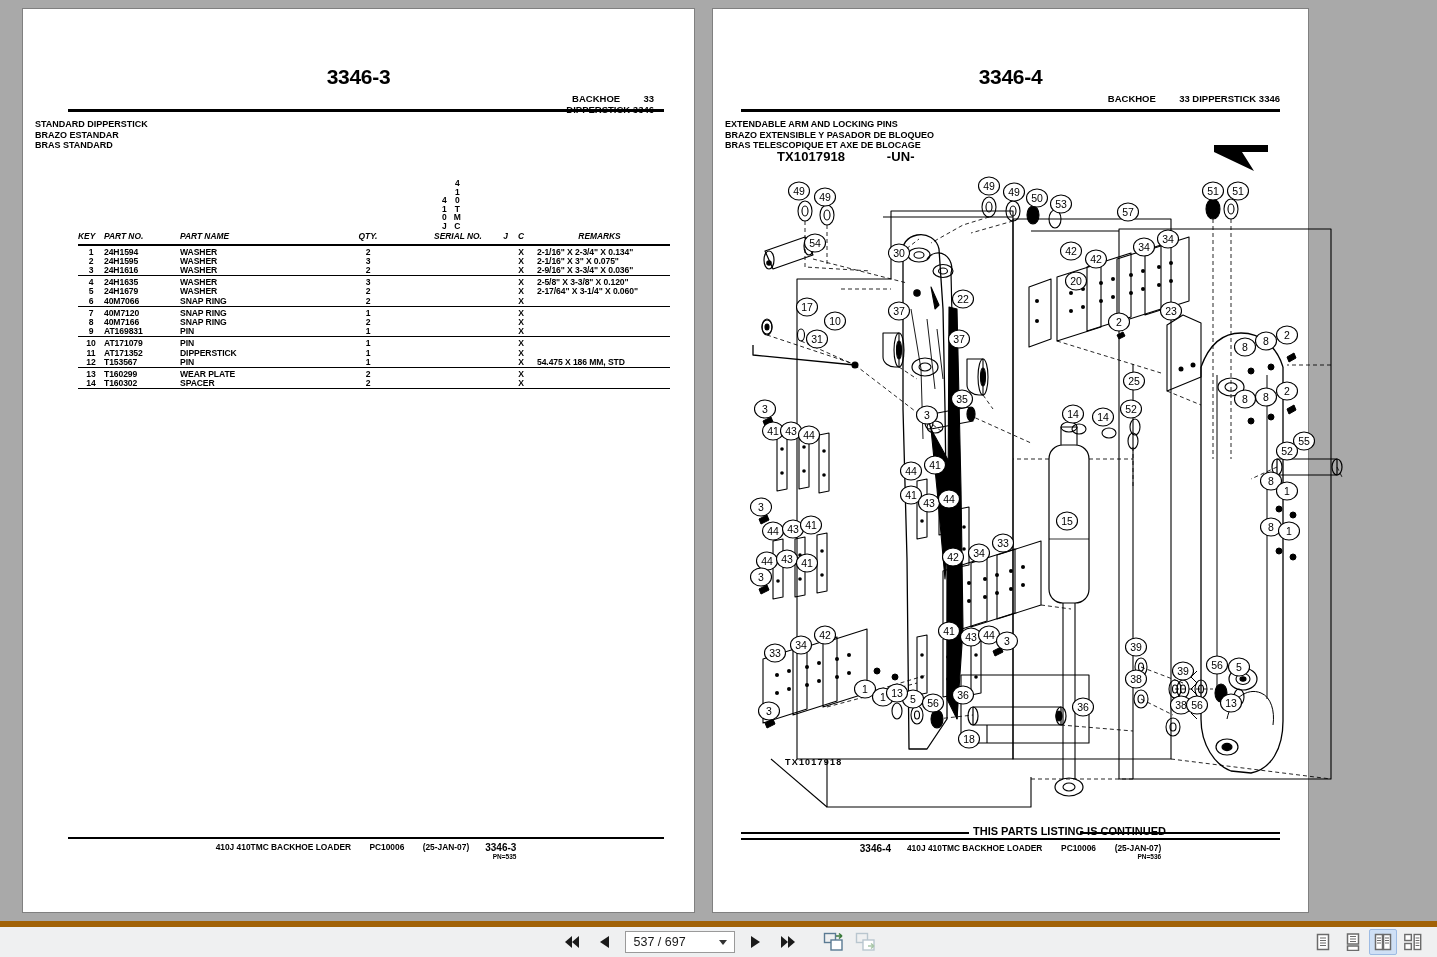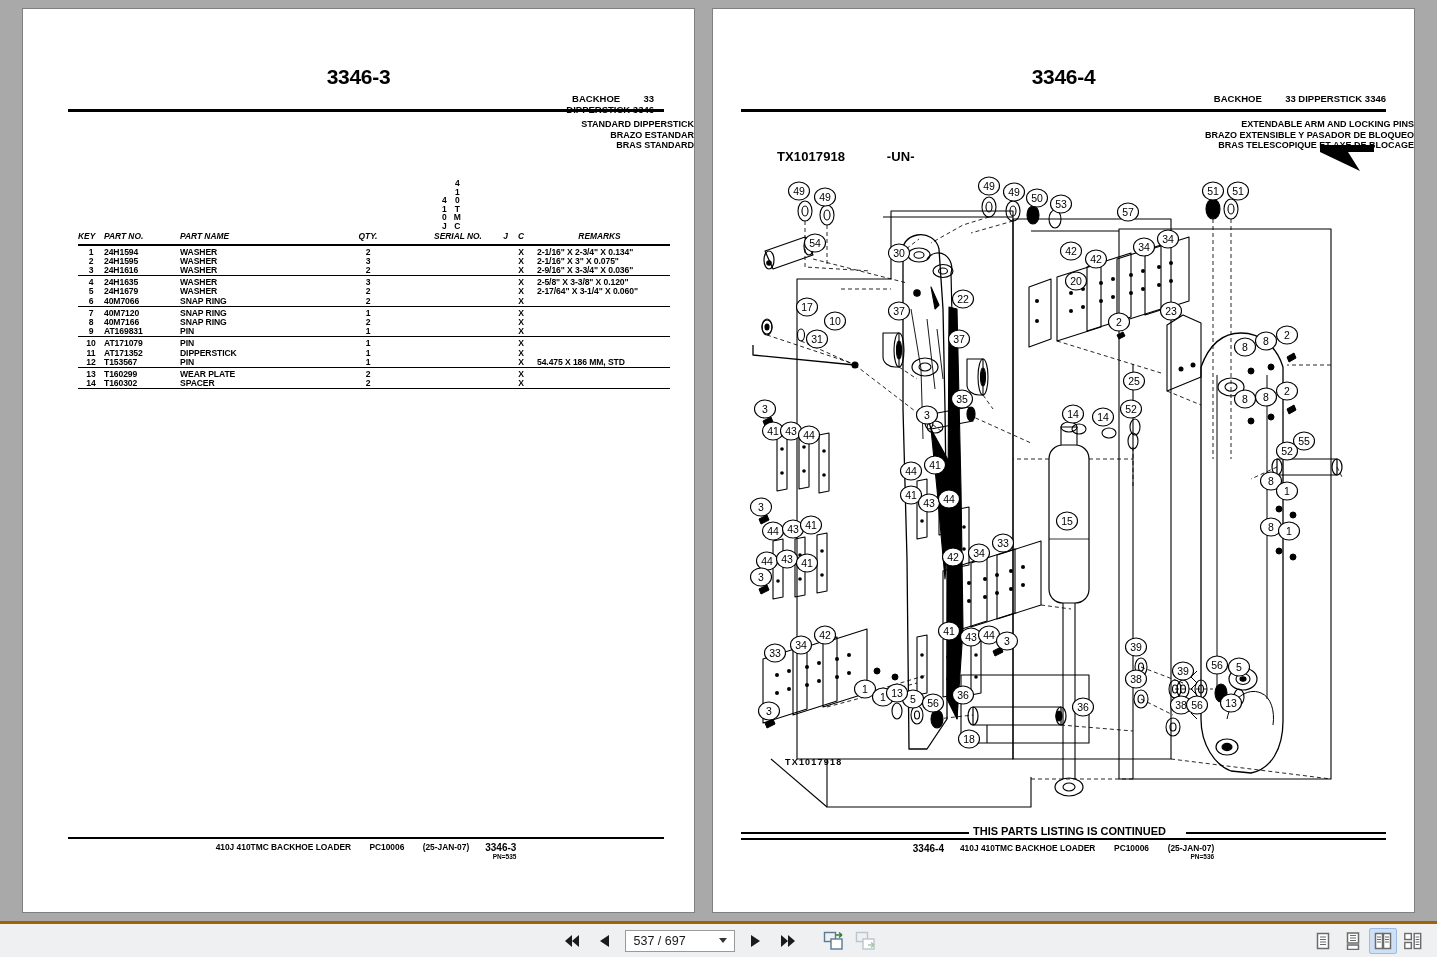--- a/index.html
+++ b/index.html
@@ -23,21 +23,21 @@
 
   .page {
     position: absolute;
     background: #ffffff;
     top: 8px;
     height: 905px;
     border: 1px solid #808080;
     box-shadow: 0 0 0 0 rgba(0,0,0,0);
   }
   #page-left  { left: 22px;  width: 673px; }
-  #page-right { left: 712px; width: 703px; }
+  #page-right { left: 712px; width: 597px; }
 
   .page-inner { position: relative; width: 100%; height: 100%; }
 
   
   .doc-title {
     text-align: center;
     font-weight: bold;
     font-size: 21px;
     letter-spacing: -0.3px;
     color: #000;
@@ -50,25 +50,26 @@
     font-weight: bold;
     color: #000;
     white-space: nowrap;
   }
   .hdr-rule {
     position: absolute;
     height: 2.5px;
     background: #000;
   }
   .subtitles {
-    text-align: right;
+    text-align: left;
     font-size: 9px;
     font-weight: bold;
     line-height: 10.5px;
     color: #000;
+    margin-left: 12px;
   }
 
   
   #page-left .title-wrap { position: absolute; left: 0; right: 0; top: 56px; }
   #page-left .hdr-right  { top: 84px; right: 40px; }
   #page-left .hdr-right .l2 { display:block; }
   #page-left .hdr-rule   { left: 45px; right: 30px; top: 100px; }
   #page-left .subtitles  { position: absolute; left: 0; right: 0; top: 110px; }
 
   
@@ -187,21 +188,21 @@
 
   #diagram { position: absolute; left: 18px; top: 150px; width: 668px; height: 670px; }
   #diagram svg { display: block; }
 
   
   #toolbar {
     position: absolute;
     left: 0; top: 921px;
     width: 1437px; height: 36px;
     background: #eff0f1;
-    border-top: 3px solid #a16207;
+    border-top: 6px solid #a16207;
     display: flex; align-items: center;
   }
   #toolbar-center {
     position: absolute;
     left: 0; right: 0;
     display: flex; align-items: center; justify-content: center;
     gap: 10px;
   }
   .tb-btn {
     width: 22px; height: 22px;

